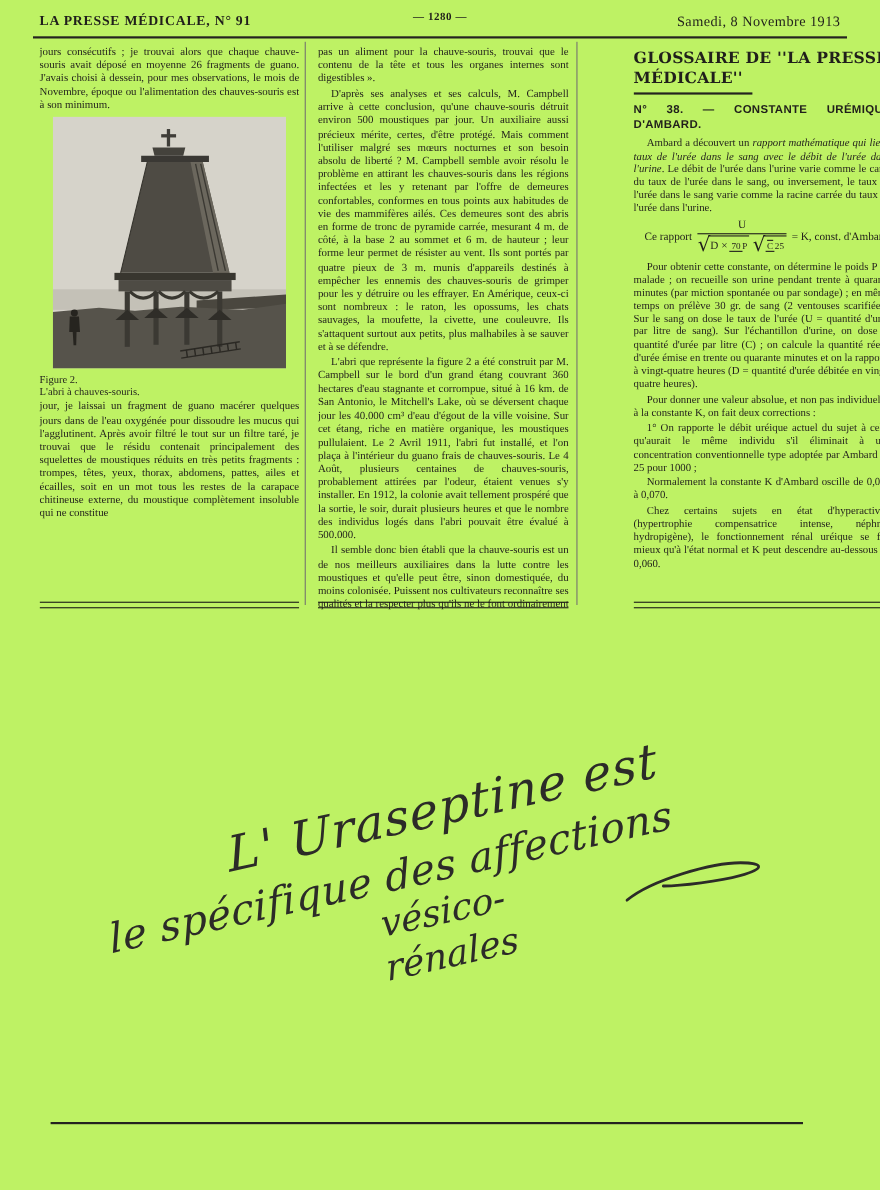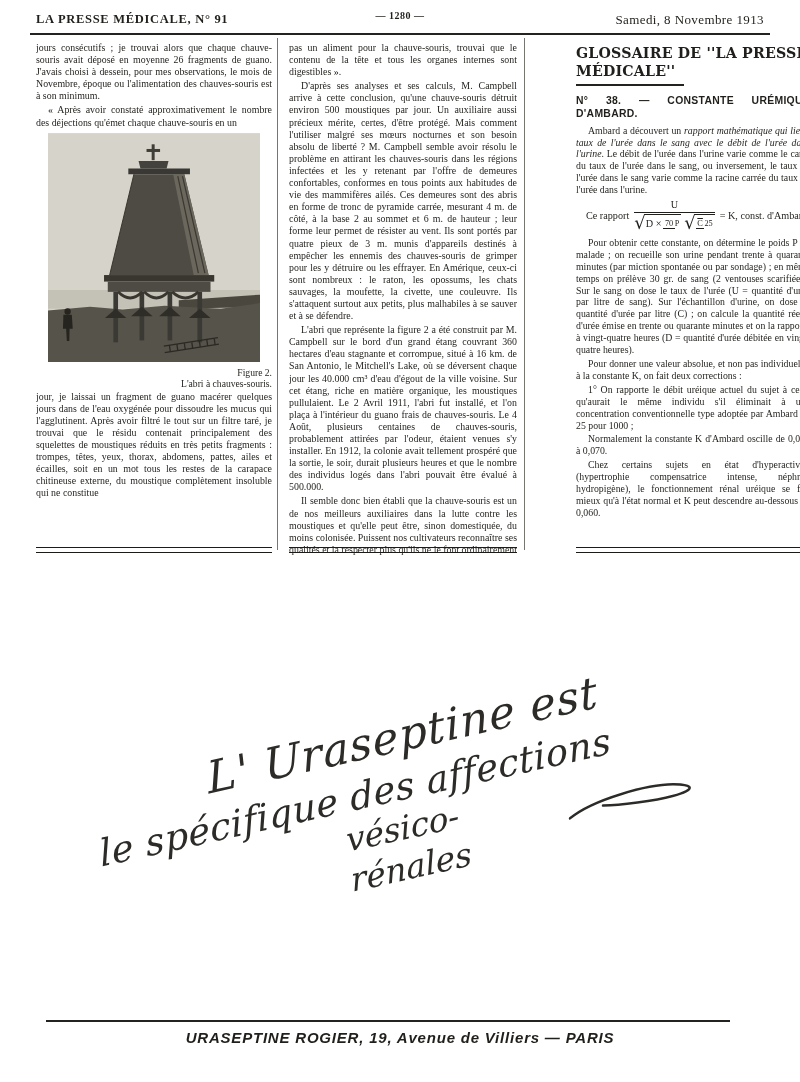--- a/index.html
+++ b/index.html
@@ -1,16 +1,16 @@
 <!DOCTYPE html>
 <html><head>
 <meta charset="utf-8">
 <style>
   html,body{margin:0;padding:0;background:#e9e8e4;}
-  .page{position:relative;width:800px;height:1082px;margin:0 auto;background:#ffffff;
+  .page{position:relative;width:800px;height:1082px;margin:0 auto;background:#bef264;
         font-family:"Liberation Serif",serif;color:#201f1b;overflow:hidden;}
 
   
   .h-left{position:absolute;left:36px;top:12px;font-size:12.5px;font-weight:bold;letter-spacing:.7px;}
   .h-center{position:absolute;left:0;right:0;top:10px;text-align:center;font-size:10px;font-weight:bold;letter-spacing:.5px;}
   .h-right{position:absolute;right:36px;top:12px;font-size:13px;letter-spacing:.4px;}
   .header-rule{position:absolute;left:30px;right:30px;top:33px;height:2.4px;background:#24231f;}
 
   
   .col{position:absolute;top:42px;height:514px;overflow:hidden;font-size:9.9px;line-height:12.1px;
@@ -21,21 +21,21 @@
   .col p{margin:0 0 2px;text-indent:12px;}
   .col p.noindent{text-indent:0;}
   .vrule{position:absolute;top:38px;height:512px;width:1px;background:#76756f;}
   .v1{left:277px;} .v2{left:524px;}
   .end-rule{position:absolute;left:0;right:0;bottom:3px;height:4px;
             border-top:1.7px solid #1c1b17;border-bottom:1.7px solid #1c1b17;}
 
   
   .fig{margin:4px 0 2px;text-align:center;}
   .fig svg{display:block;margin:0 auto;}
-  figcaption{display:block;text-align:right;line-height:11px;margin-top:5px;text-indent:0;}
+  figcaption{display:block;text-align:left;line-height:11px;margin-top:5px;text-indent:0;}
   figcaption span{display:block;font-size:9.6px;}
 
   
   .gloss-title{font-family:"DejaVu Serif",serif;font-weight:bold;font-size:14.2px;letter-spacing:.2px;
                line-height:18px;text-align:left;margin:2px 0 0;}
   .gloss-rule{width:108px;height:1.6px;background:#24231f;margin:4px 0 8px;}
   .gloss-heading{font-family:"Liberation Sans",sans-serif;font-weight:bold;font-size:10.4px;
                  letter-spacing:.3px;line-height:13px;margin:0 0 5px;}
   .formula{display:flex;align-items:center;gap:5px;margin:3px 0 5px;font-size:10.2px;text-indent:0;}
   .f-prefix{margin-left:10px;}
@@ -69,21 +69,20 @@
 
 <div class="page">
 
   <span class="h-left">LA PRESSE MÉDICALE, N° 91</span>
   <span class="h-center">— 1280 —</span>
   <span class="h-right">Samedi, 8 Novembre 1913</span>
   <div class="header-rule"></div>
 
   <div class="col col1">
     <p class="noindent">jours consécutifs ; je trouvai alors que chaque chauve-souris avait déposé en moyenne 26 fragments de guano. J'avais choisi à dessein, pour mes observations, le mois de Novembre, époque ou l'alimentation des chauves-souris est à son minimum.</p>
-    <p>« Après avoir constaté approximativement le nombre des déjections qu'émet chaque chauve-souris en un</p>
 
     <figure class="fig">
       <svg width="212" height="229" viewBox="0 0 227 245" aria-hidden="true">
         <rect width="227" height="245" fill="#d6d3ca"></rect>
         <rect x="0" y="168" width="227" height="20" fill="#c4c1b7"></rect>
         <path d="M140,179 L227,173 L227,186 L140,188 Z" fill="#4a473f"></path>
         <path d="M0,190 L45,186 L80,189 L125,185 L185,188 L227,182 L227,245 L0,245 Z" fill="#56534b"></path>
 
         <rect x="111" y="12" width="3.2" height="17" fill="#3f3d38"></rect>
         <rect x="105.5" y="17" width="14.5" height="3.2" fill="#3f3d38"></rect>
@@ -197,15 +196,14 @@
     <div class="ad2">le spécifique des affections</div>
     <div class="ad3">
       <span>vésico-rénales</span>
       <svg class="flourish" width="150" height="26" viewBox="0 0 150 26" aria-hidden="true">
         <path d="M2,20 C30,5 92,2 120,8 C142,13 146,19 118,20.5 C98,21.5 58,18 40,14" fill="none" stroke="#2c2b28" stroke-width="2.8" stroke-linecap="round"></path>
       </svg>
     </div>
   </div>
 
   <div class="footer-rule"></div>
-  <div class="footer">URASEPTINE ROGIER, 19, Avenue de Villiers — PARIS</div>
 
 </div>
 
 </body></html>

